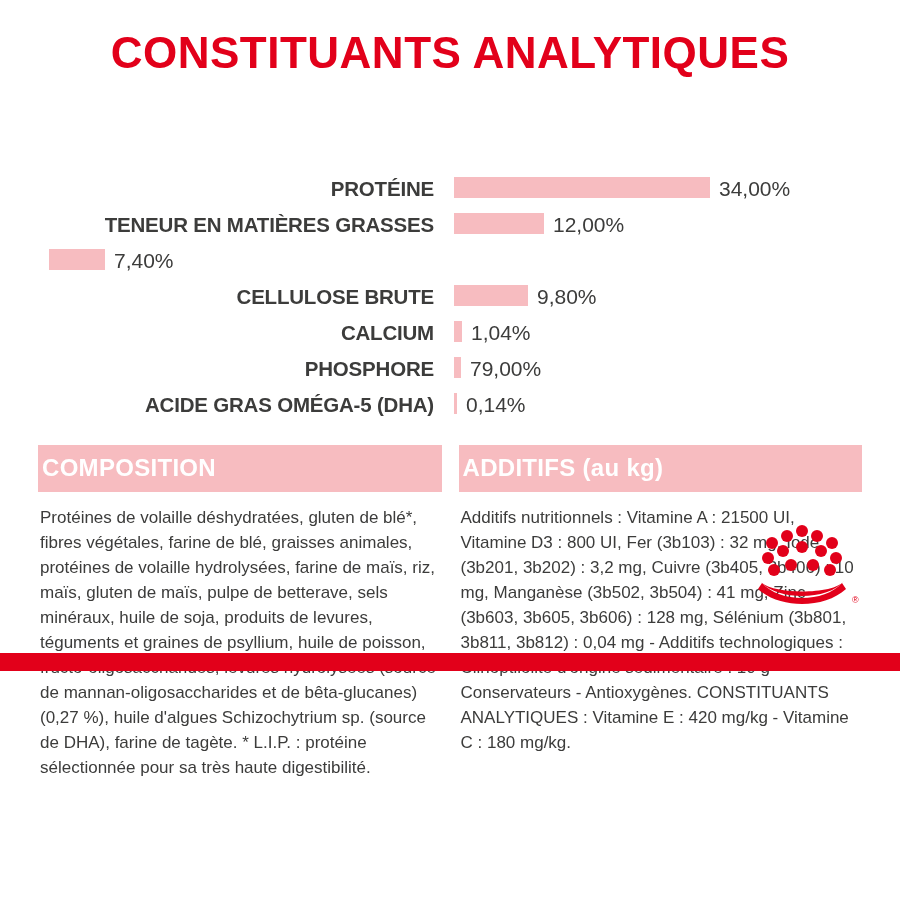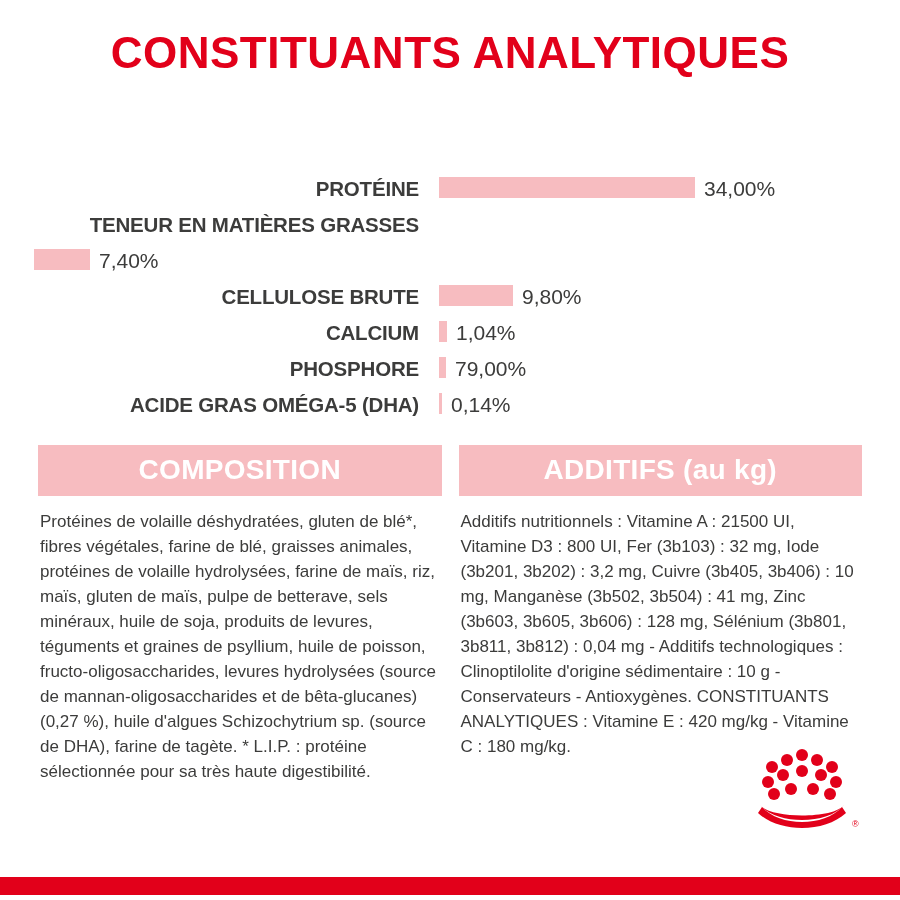--- a/index.html
+++ b/index.html
@@ -12,40 +12,40 @@
     background: #ffffff;
     font-family: "Liberation Sans", sans-serif;
     color: #3c3c3b;
     overflow: hidden;
     position: relative;
   }
 
   .page {
     position: relative;
     width: 900px;
-    height: 895px;
+    height: 671px;
     box-sizing: border-box;
     border-radius: 24px;
   }
 
   
   .title {
     text-align: center;
     color: #e2001a;
     font-size: 44px;
     font-weight: bold;
     letter-spacing: 0.5px;
     padding-top: 30px;
     line-height: 1.05;
   }
 
   
   .chart {
     margin-top: 96px;
-    padding: 0 40px 0 25px;
+    padding: 0 40px 0 40px;
   }
   .chart-row {
     display: flex;
     align-items: center;
     height: 33px;
     margin-bottom: 3px;
   }
   .chart-label {
     width: 405px;
     text-align: right;
@@ -81,22 +81,22 @@
     padding: 0 38px;
     gap: 17px;
   }
   .panel {
     flex: 1;
     min-width: 0;
   }
   .panel-head {
     background: #f7bcc0;
     color: #ffffff;
-    text-align: center;
-    font-size: 28px;
+    text-align: left;
+    font-size: 24px;
     font-weight: bold;
     padding: 9px 4px 10px 4px;
     letter-spacing: 0.3px;
   }
   .panel-body {
     padding: 14px 2px 0 2px;
     font-size: 17px;
     line-height: 1.47;
     color: #3c3c3b;
   }
@@ -136,20 +136,24 @@
     <div class="chart-row">
       <div class="chart-label">PROTÉINE</div>
       <div class="chart-bar-wrap">
         <div class="chart-bar" style="width:256px"></div>
         <div class="chart-value">34,00%</div>
       </div>
     </div>
 
     <div class="chart-row">
       <div class="chart-label">TENEUR EN MATIÈRES GRASSES</div>
+      <div class="chart-bar-wrap">
+        <div class="chart-bar" style="width:90px"></div>
+        <div class="chart-value">12,00%</div>
+      </div>
     </div>
 
     <div class="chart-row">
       <div class="chart-bar-wrap">
         <div class="chart-bar" style="width:56px"></div>
         <div class="chart-value">7,40%</div>
       </div>
     </div>
 
     <div class="chart-row">

